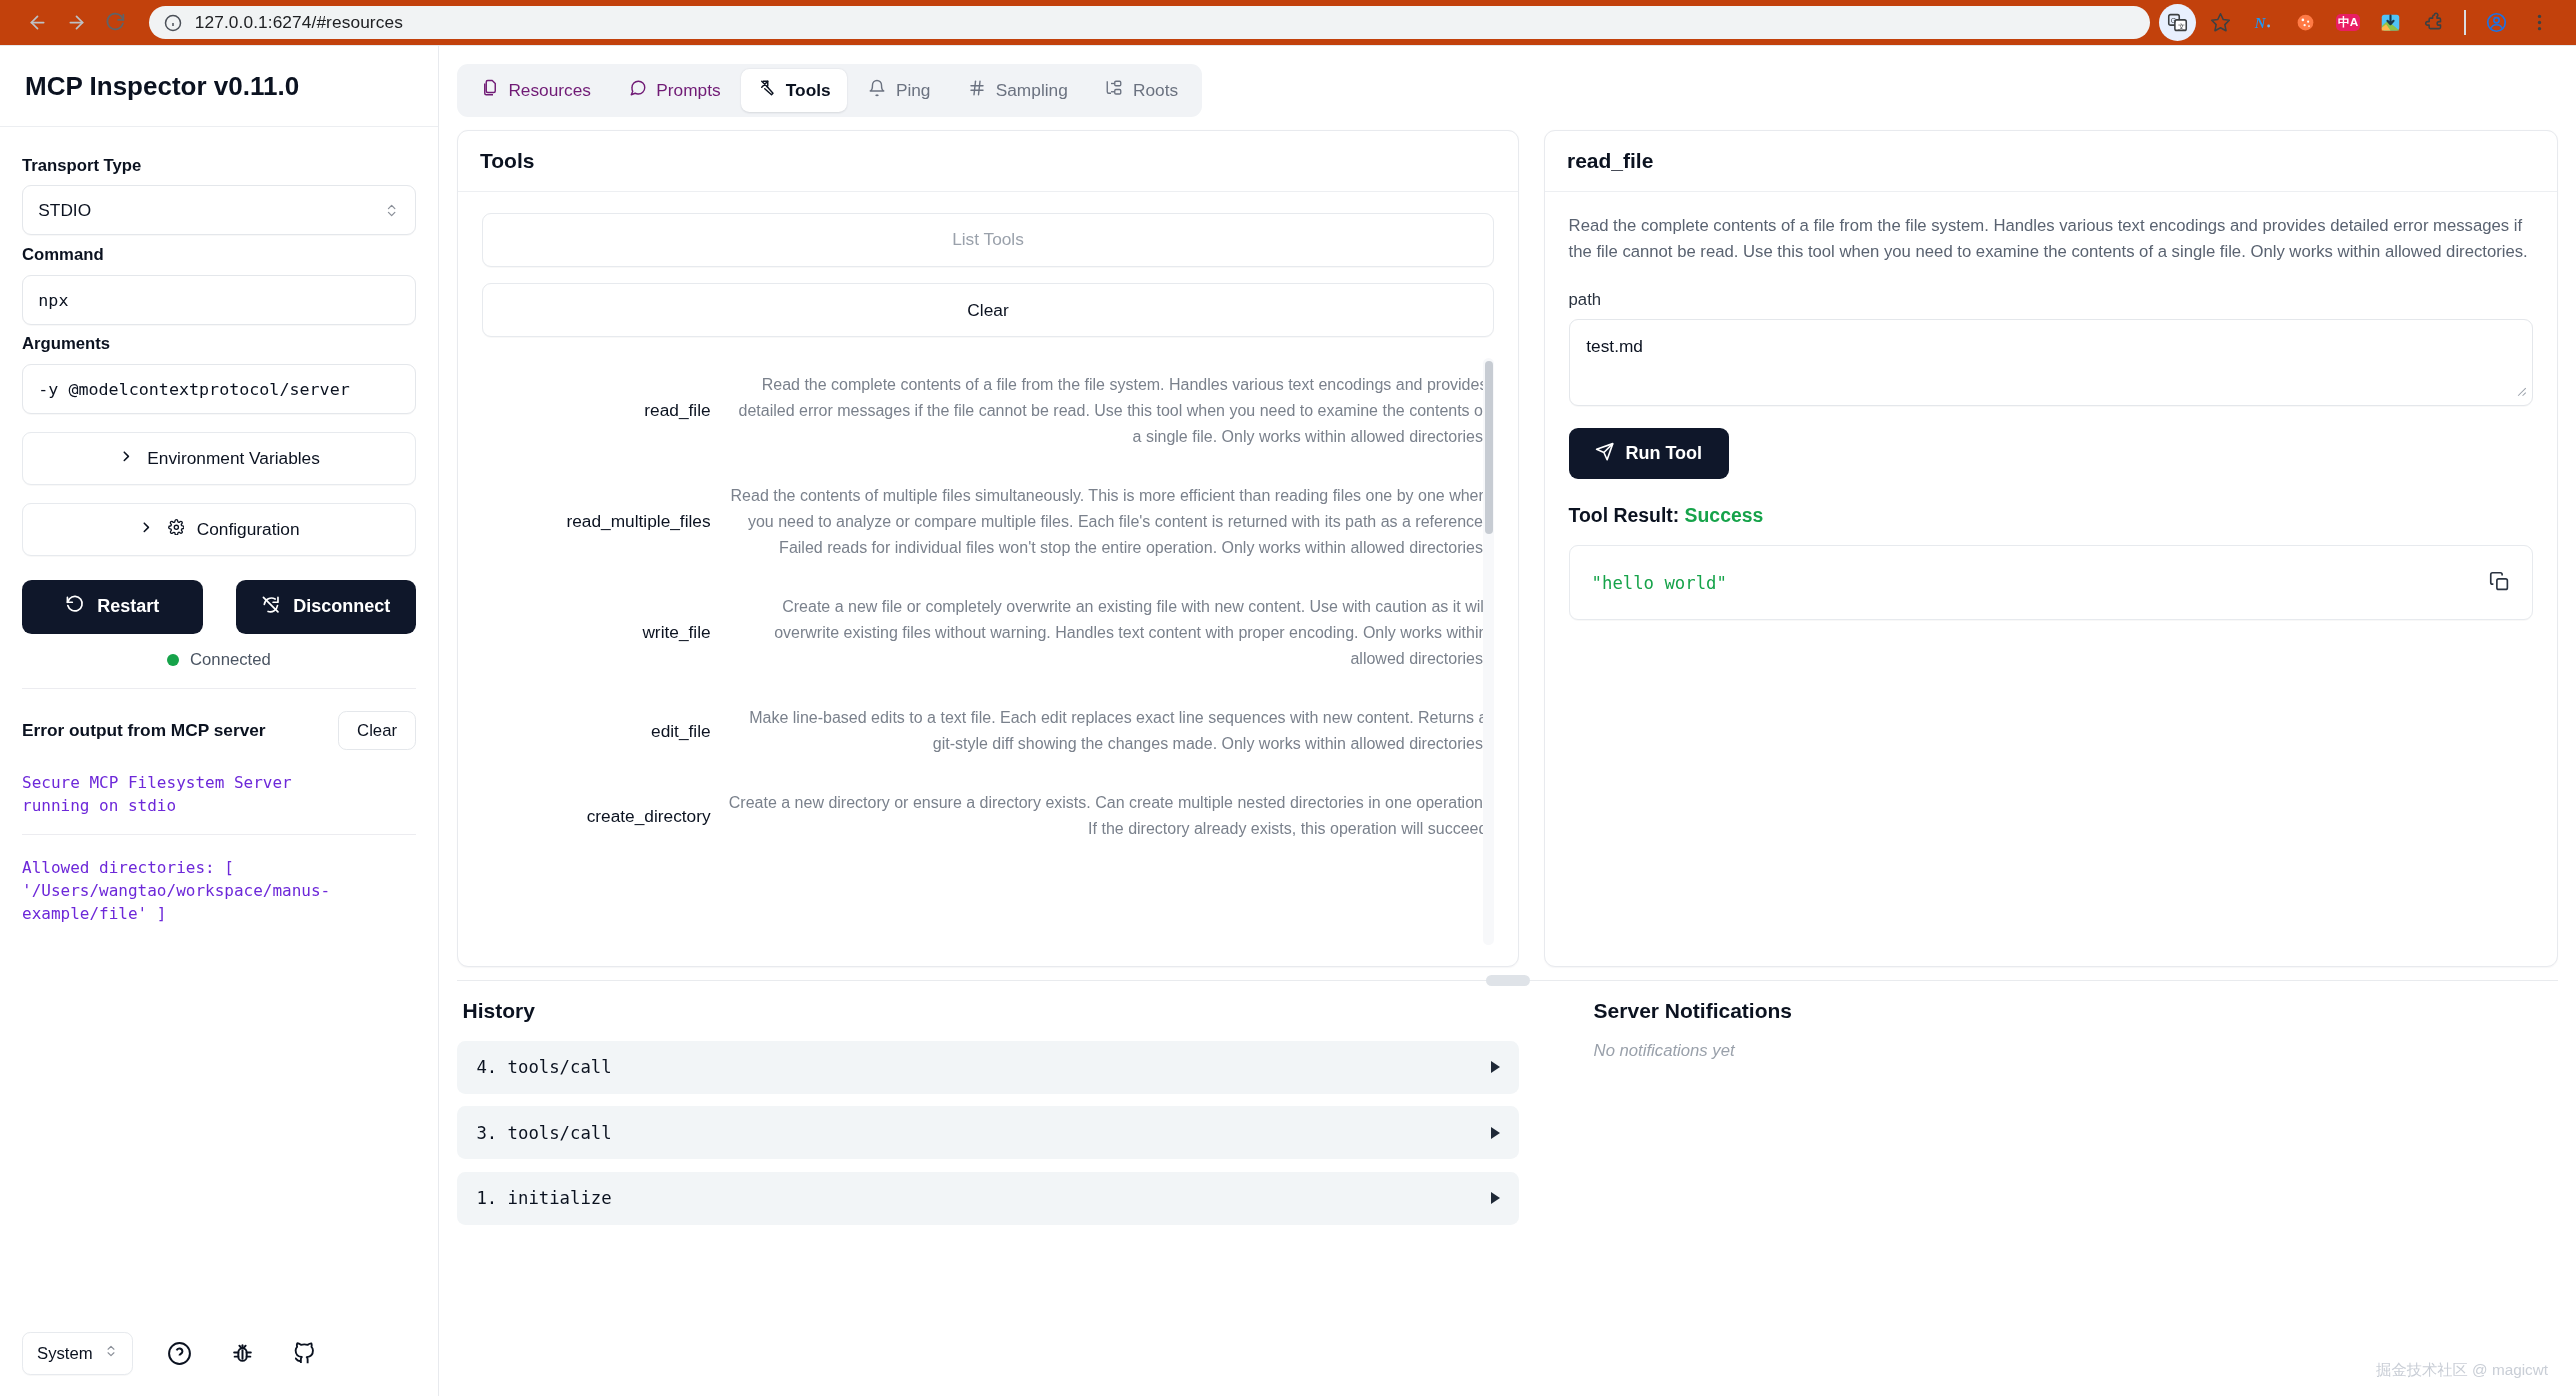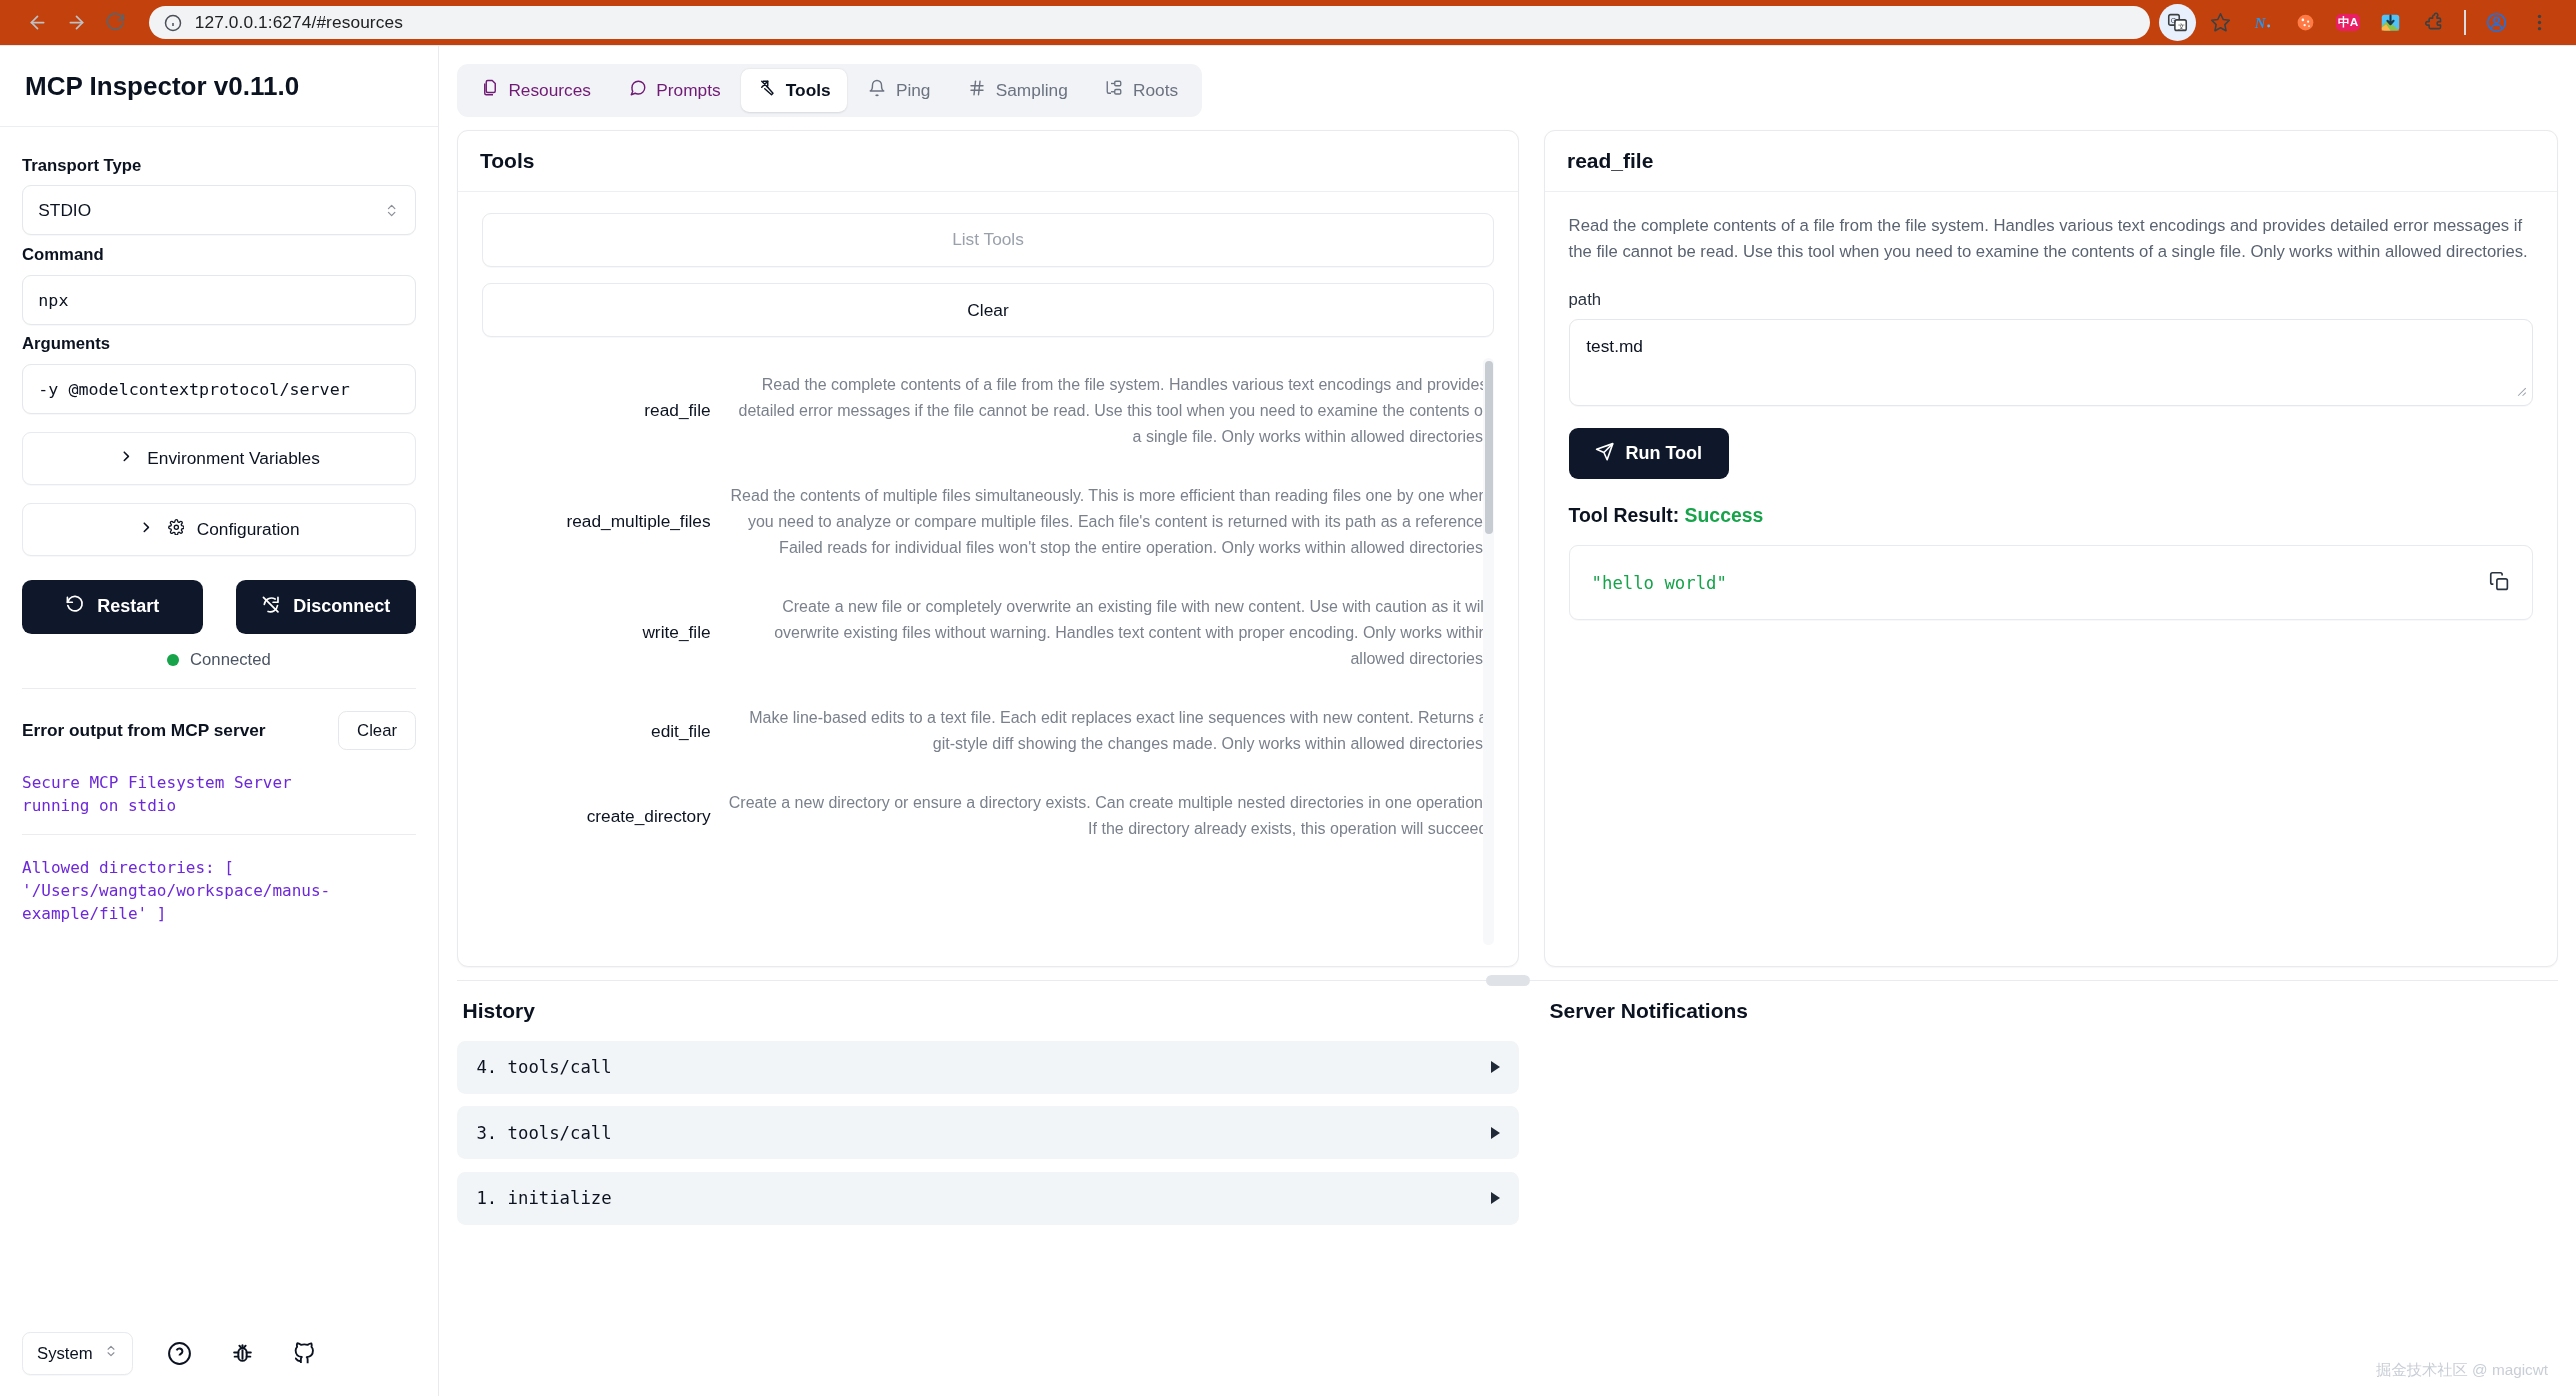--- a/index.html
+++ b/index.html
@@ -625,22 +625,23 @@
               </div>
               <div class="hist-item">
                 <span class="hist-label">1. initialize</span>
                 <span class="tri"></span>
               </div>
             </div>
           </div>
 
           <div class="gap-v"></div>
 
-          <div class="bpanel" style="flex:1 1 auto;">
+          <div class="bpanel" style="flex:1 1 auto;margin-left:44px;">
             <div class="bpanel-title">Server Notifications</div>
+            <div class="empty-note">No notifications yet</div>
           </div>
         </div>
         <div class="watermark">掘金技术社区 @ magicwt</div>
       </div>
 
     </div>
   </div>
 </div>
 
 

